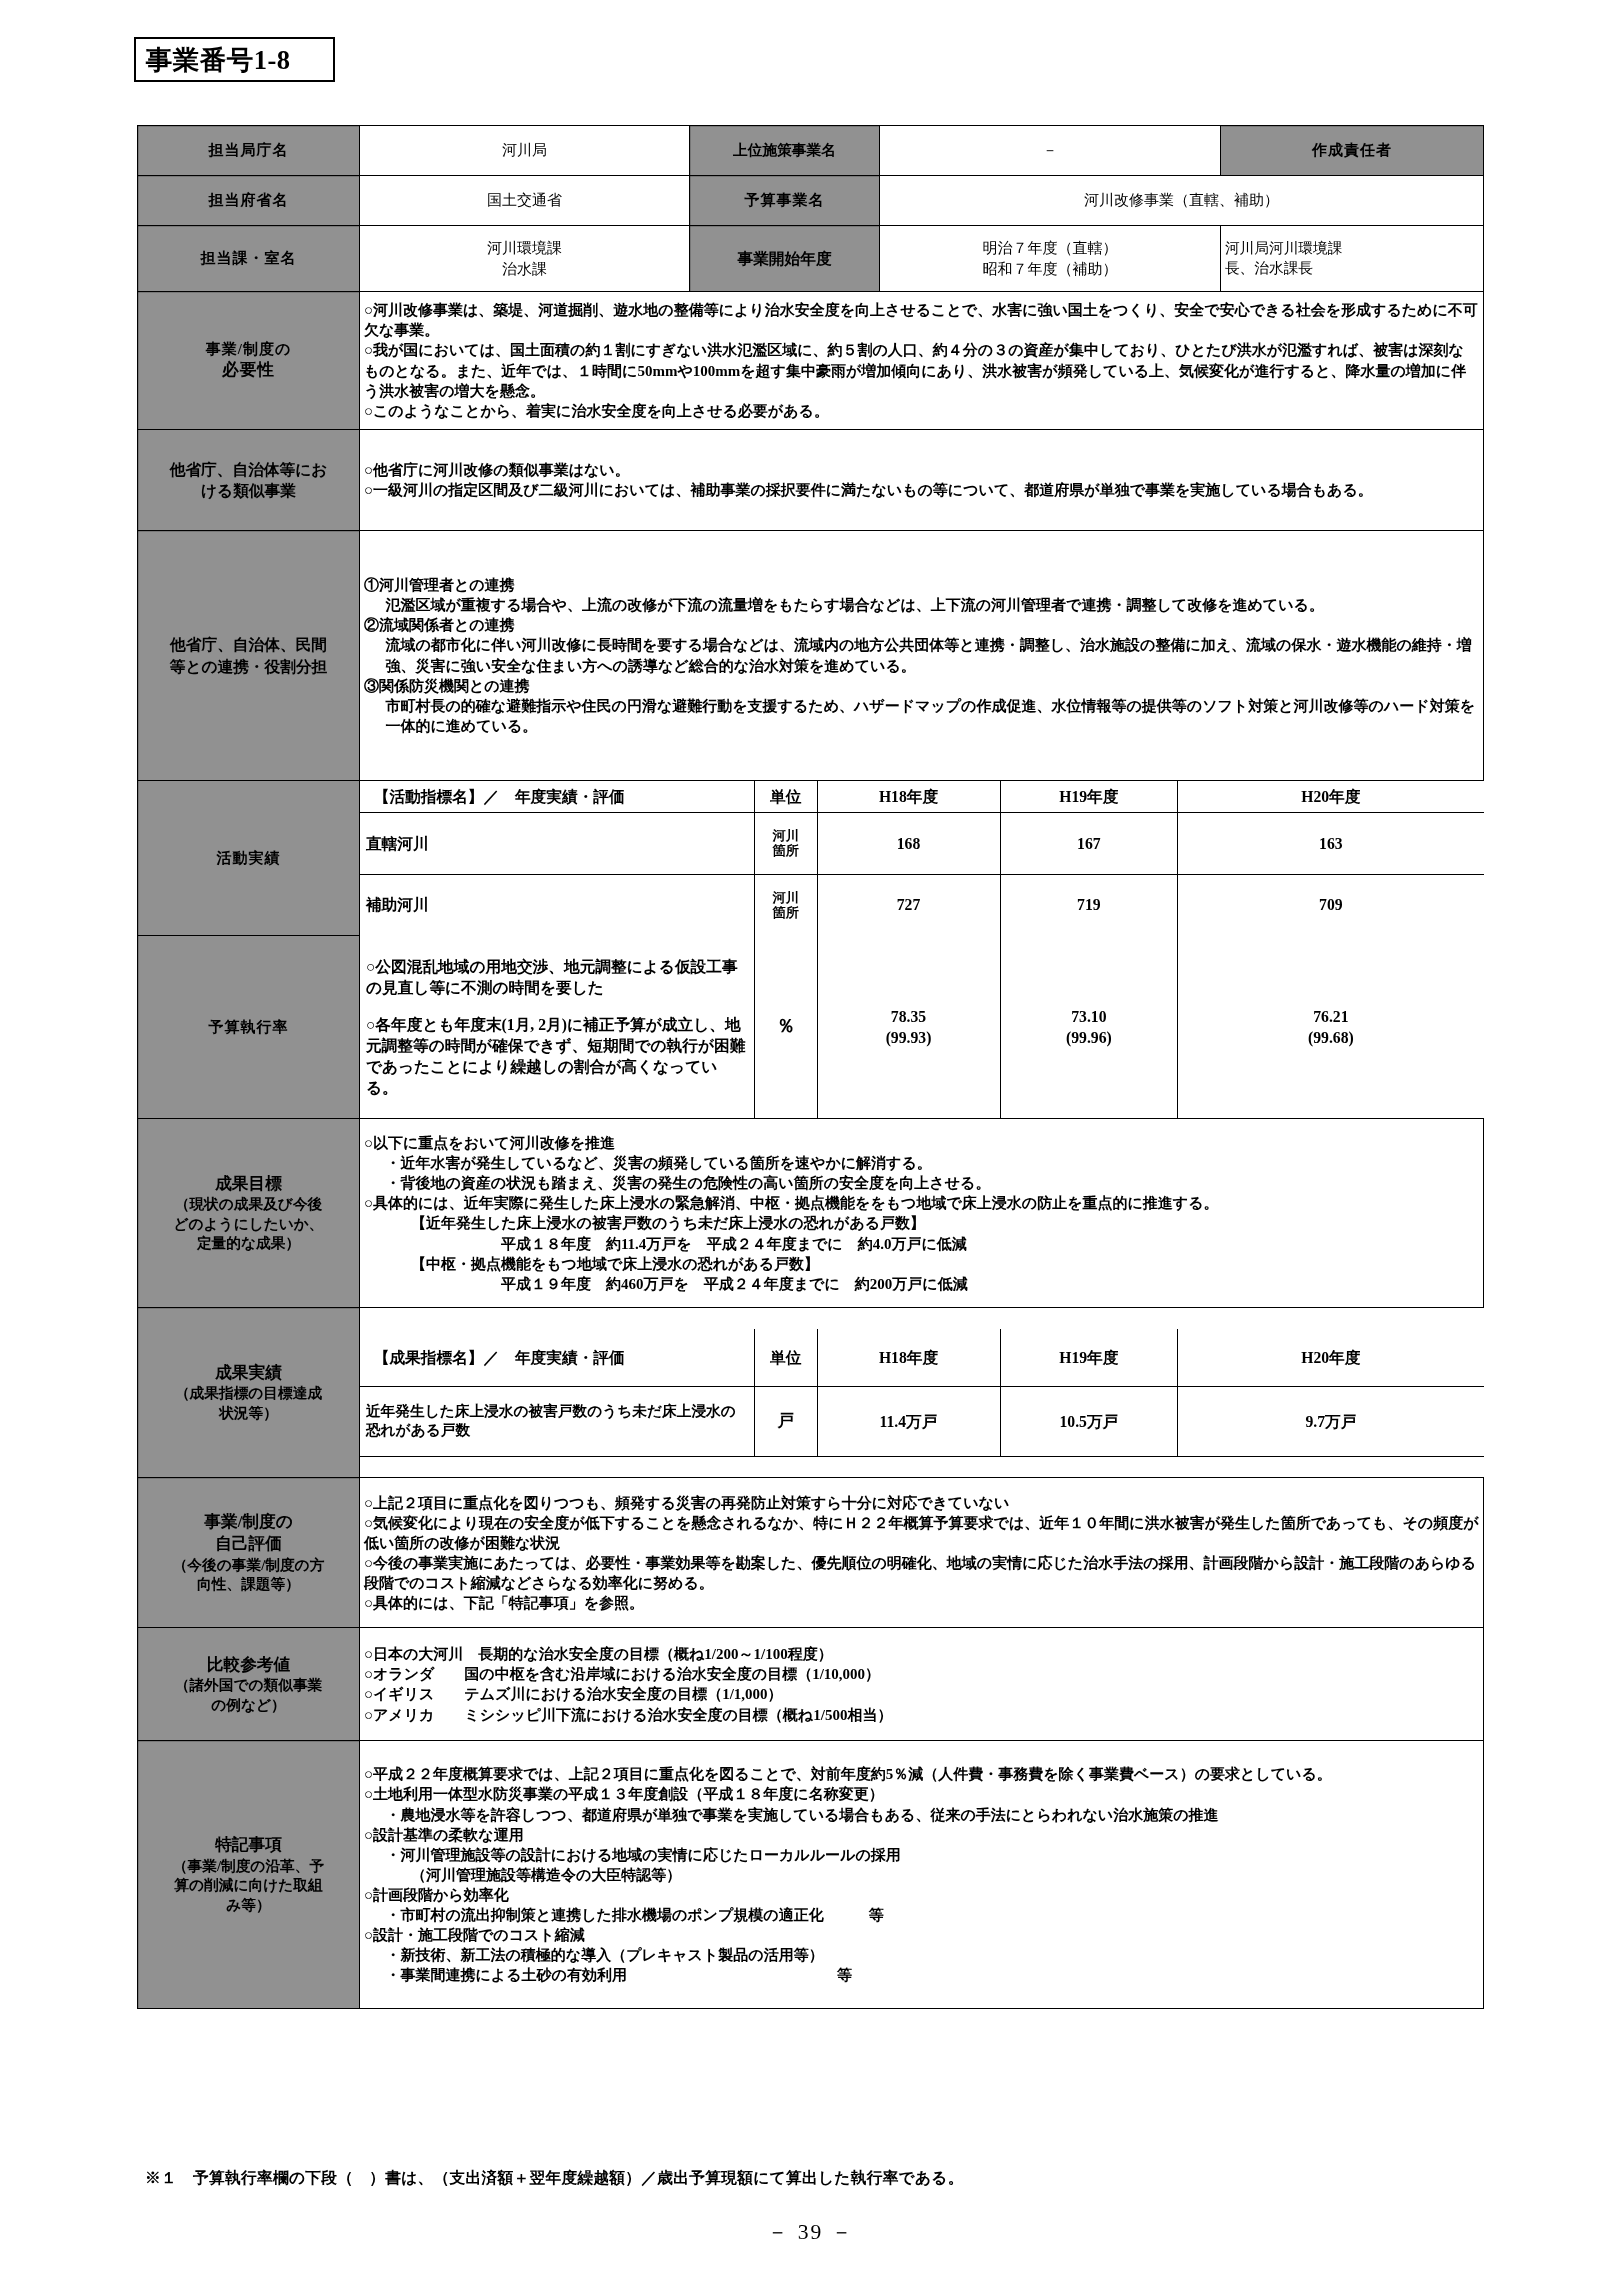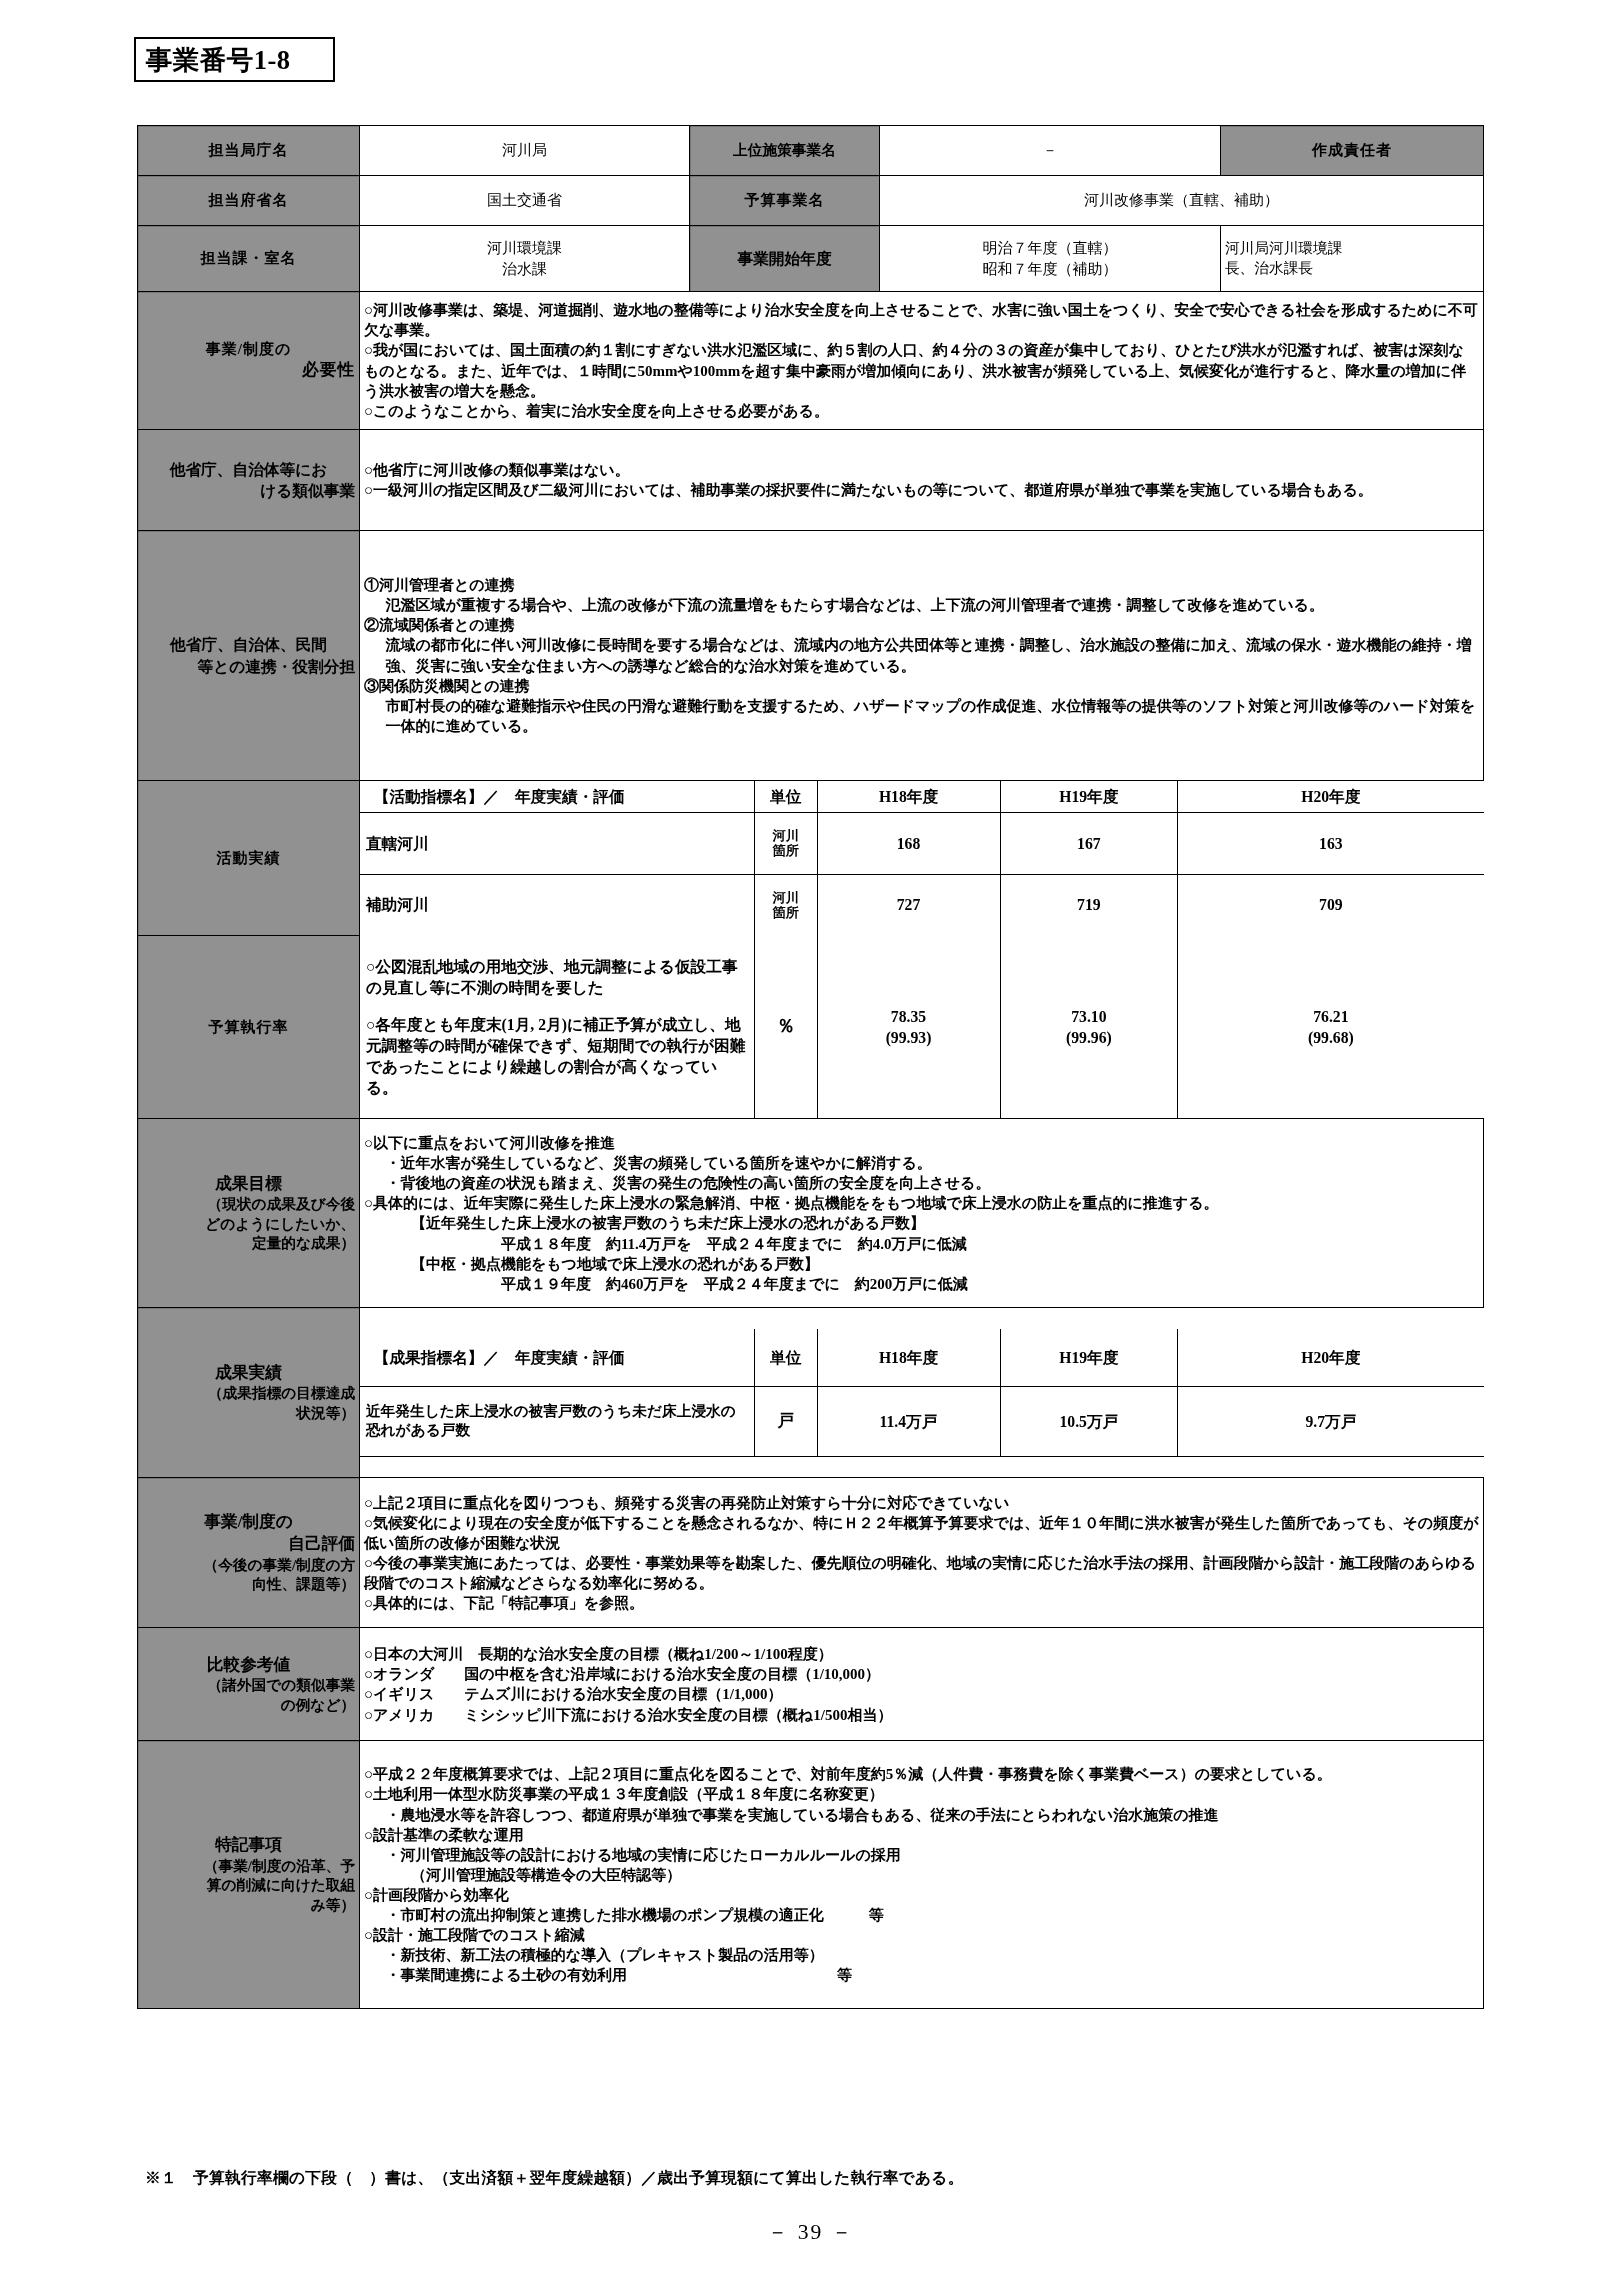--- a/index.html
+++ b/index.html
@@ -68,21 +68,20 @@
     text-align: center;
     font-weight: bold;
     font-size: 16.7px;
     letter-spacing: 1px;
   }
   .lbl .sub {
     display: block;
     font-size: 14.7px;
     letter-spacing: 0;
     font-weight: bold;
-    text-align: right;
   }
 
   .title-bar {
     background-color: #c9c9c9;
     background-image:
       repeating-linear-gradient(0deg, rgba(0,0,0,0.30) 0px, rgba(0,0,0,0.30) 1px, rgba(0,0,0,0) 1px, rgba(0,0,0,0) 2px),
       repeating-linear-gradient(90deg, rgba(0,0,0,0.30) 0px, rgba(0,0,0,0.30) 1px, rgba(0,0,0,0) 1px, rgba(0,0,0,0) 2px);
     text-align: center;
     font-weight: bold;
     font-size: 24.5px;

